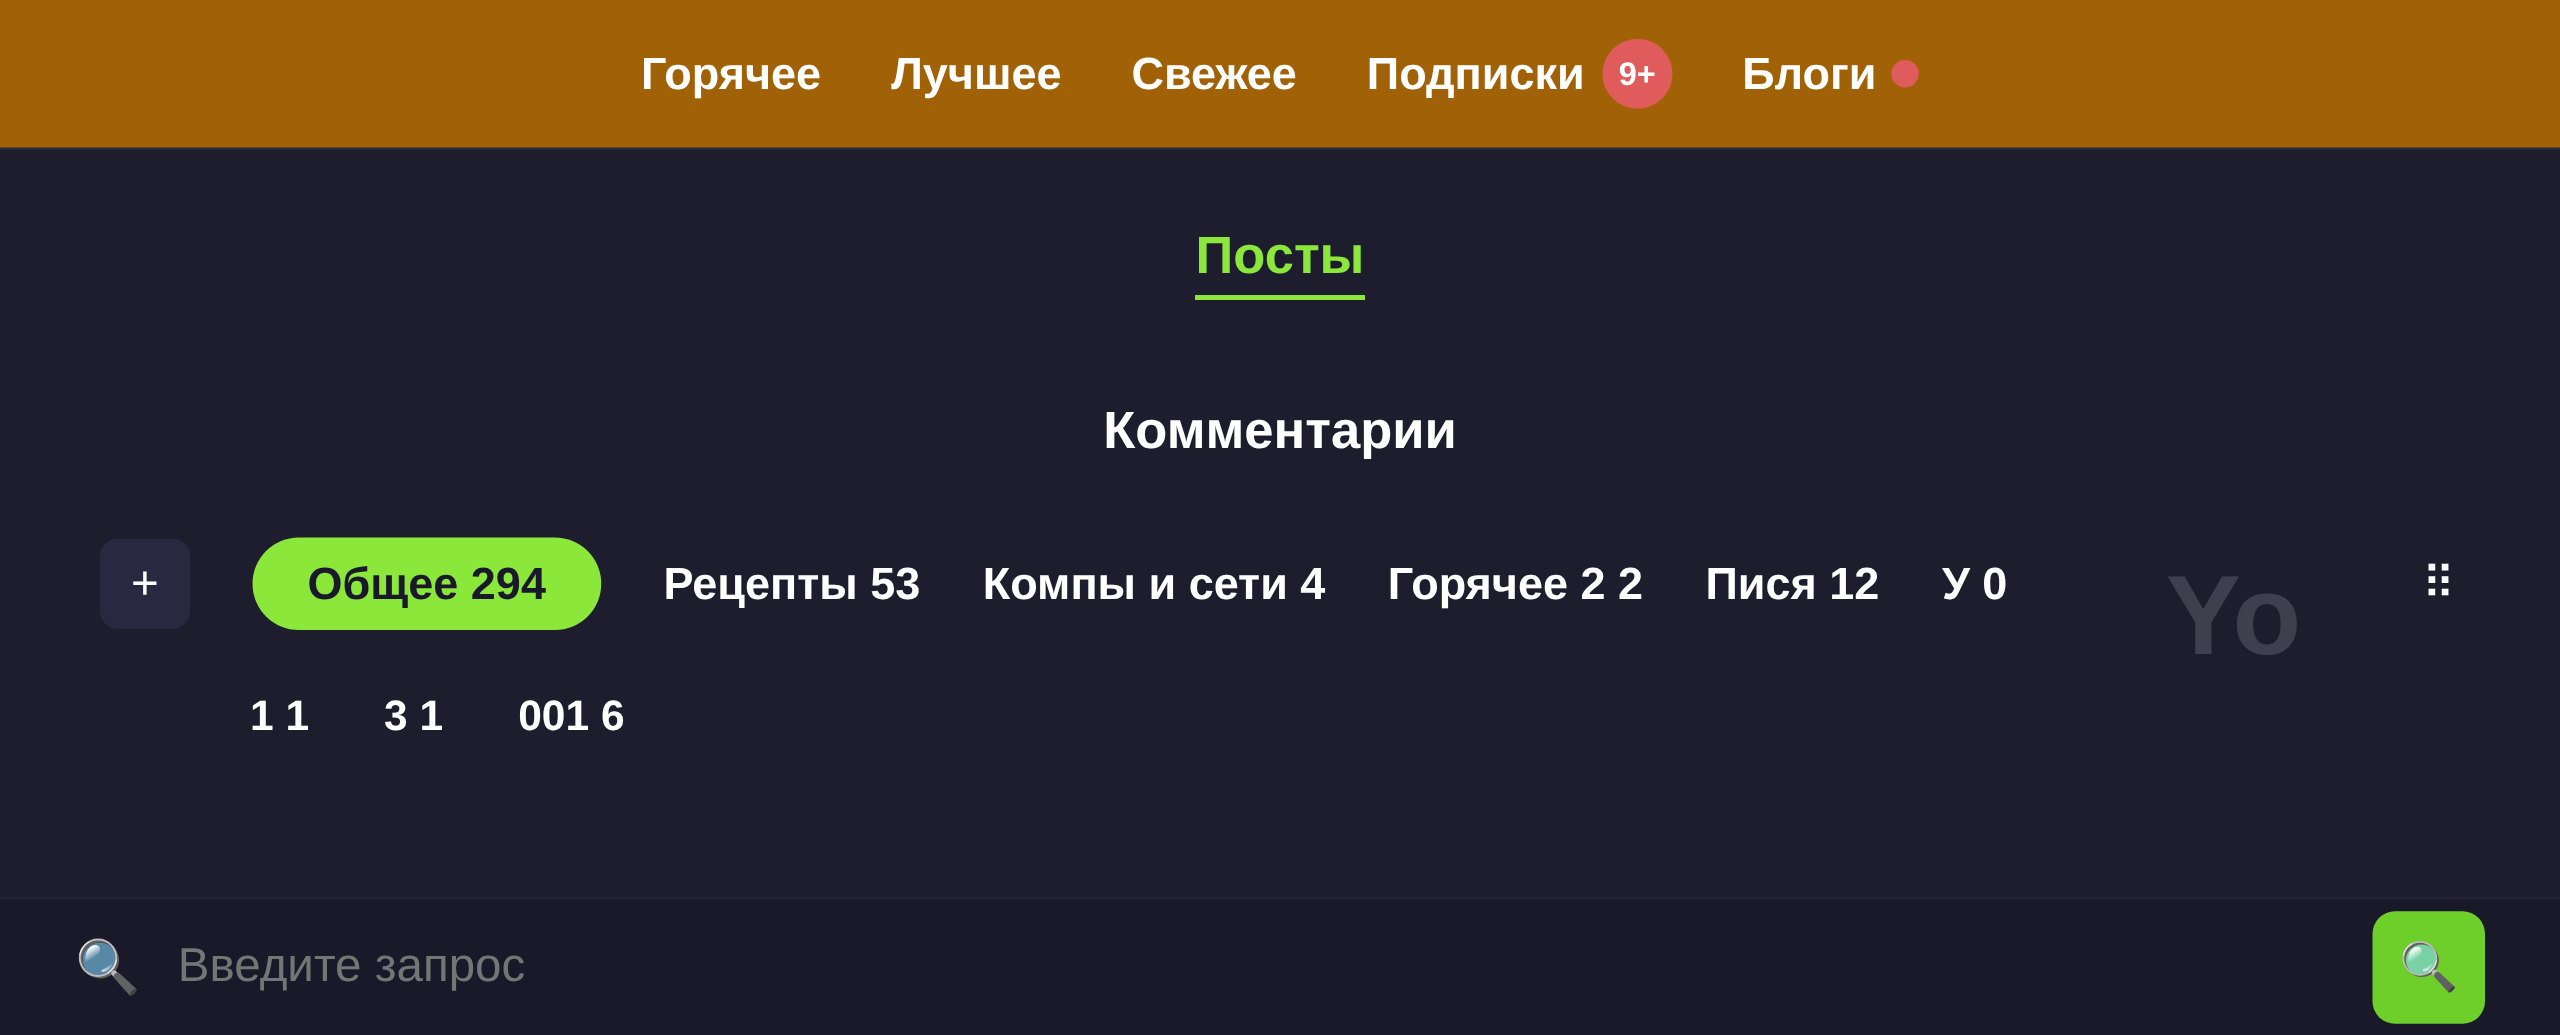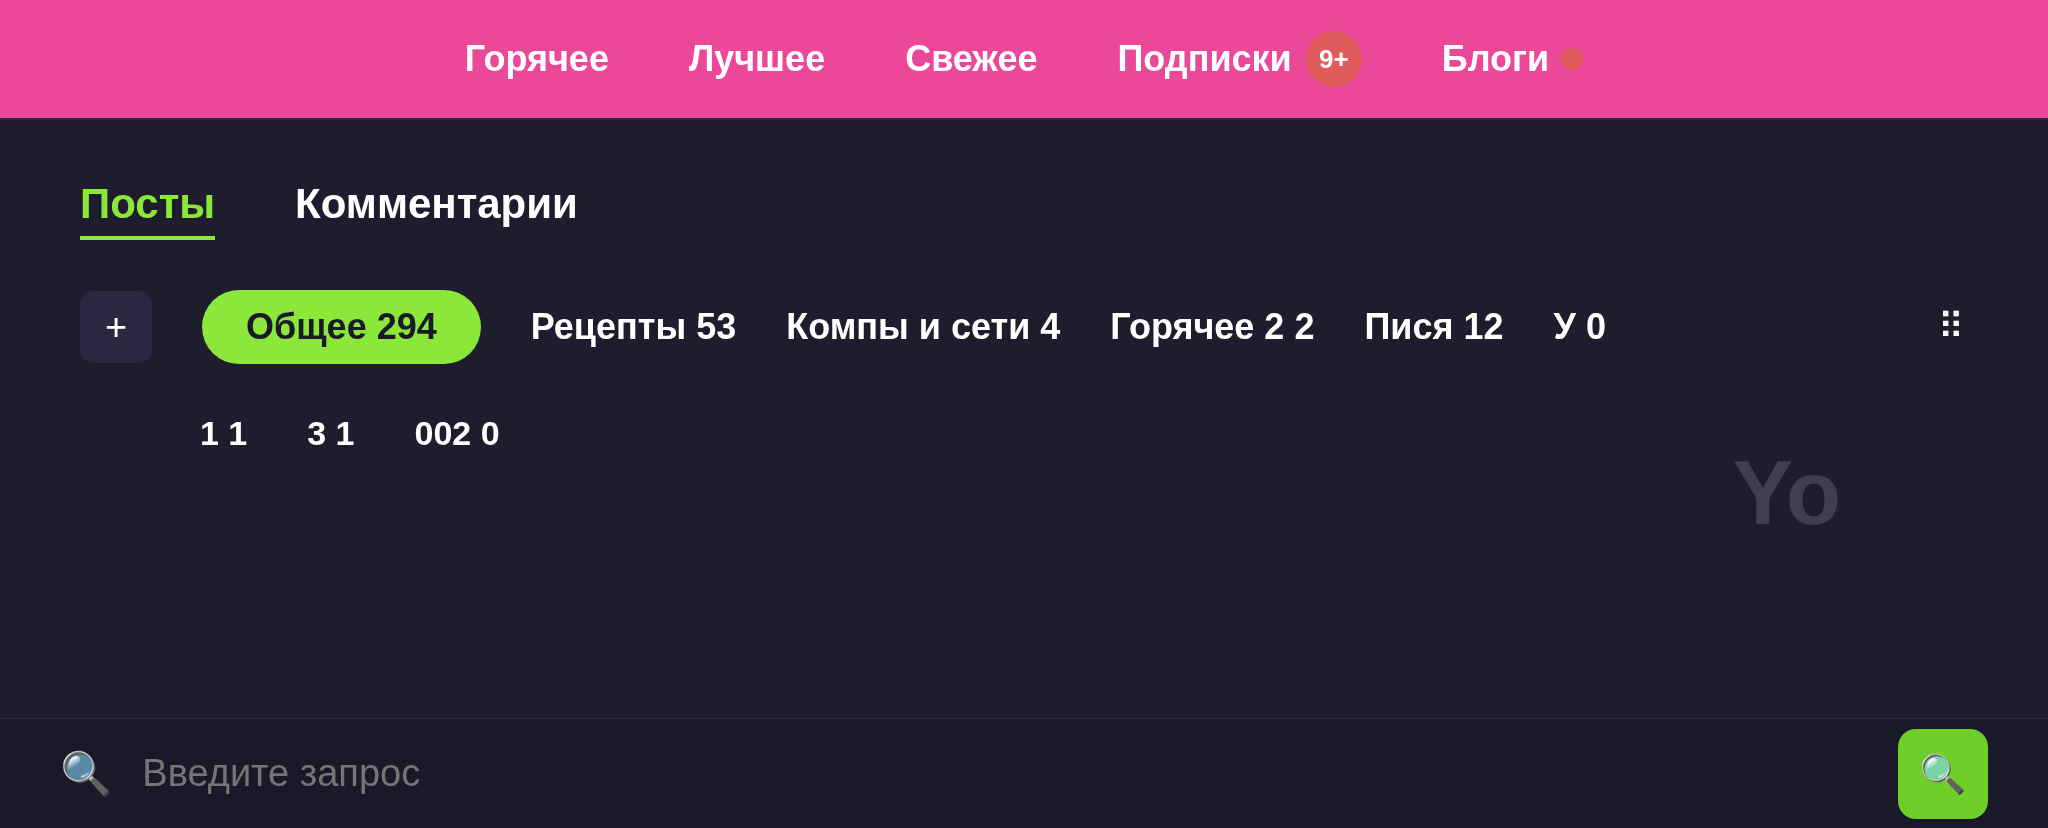--- a/index.html
+++ b/index.html
@@ -13,28 +13,28 @@
       color: #ffffff;
       font-family: Arial, sans-serif;
       width: 2048px;
       height: 828px;
       overflow: hidden;
       position: relative;
     }
 
     
     .top-nav {
-      background-color: #ec4899;
+      background-color: #a16207;
       display: flex;
       align-items: center;
       justify-content: center;
       padding: 0 60px;
       height: 120px;
       border-bottom: 2px solid #2a2840;
-      gap: 80px;
+      gap: 56px;
       text-align: right;
     }
 
     .nav-item {
       font-size: 36px;
       font-weight: 700;
       color: #ffffff;
       cursor: pointer;
       white-space: nowrap;
       position: relative;
@@ -77,20 +77,21 @@
     .main-content {
       padding: 60px 80px 40px 80px;
     }
 
     
     .tabs-row {
       display: flex;
       align-items: center;
       gap: 80px;
       margin-bottom: 50px;
+      flex-direction: column;
     }
 
     .tab {
       font-size: 42px;
       font-weight: 700;
       color: #ffffff;
       cursor: pointer;
       padding-bottom: 12px;
       position: relative;
     }
@@ -260,21 +261,21 @@
     <div class="filter-item">Компы и сети 4</div>
     <div class="filter-item">Горячее 2 2</div>
     <div class="filter-item">Пися 12</div>
     <div class="filter-item">У 0</div>
     <div class="more-btn">⠿</div>
   </div>
 
   <div class="sub-filter-row">
     <div class="sub-filter-item">1 1</div>
     <div class="sub-filter-item">3 1</div>
-    <div class="sub-filter-item">002 0</div>
+    <div class="sub-filter-item">001 6</div>
   </div>
 
 </div>
 
 <div class="yo-text">Yo</div>
 
 <div class="search-bar">
   <span class="search-icon-left">🔍</span>
   <input class="search-input" type="text" placeholder="Введите запрос" style="">
   <div class="search-btn">

